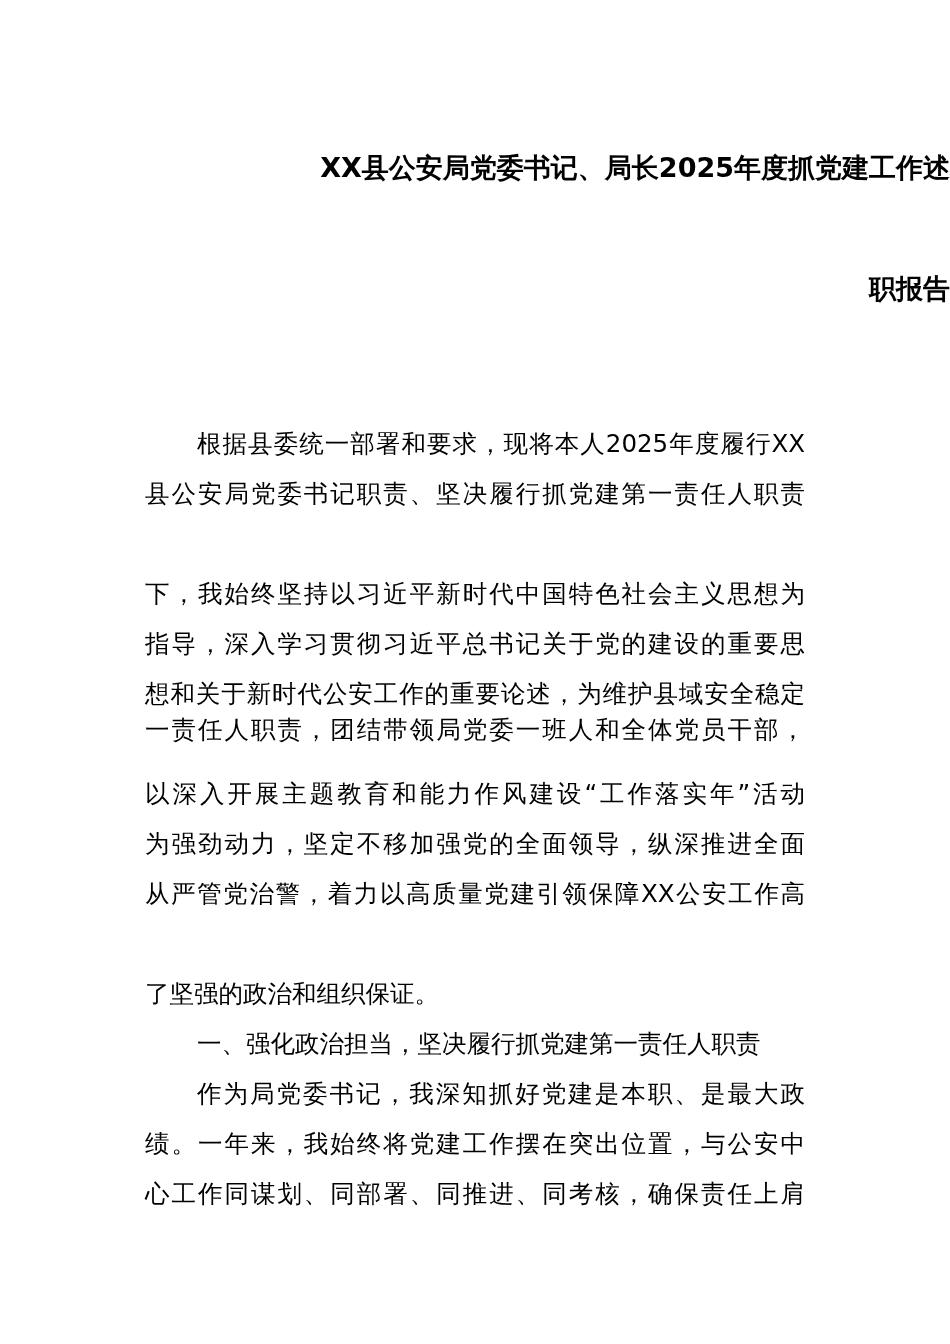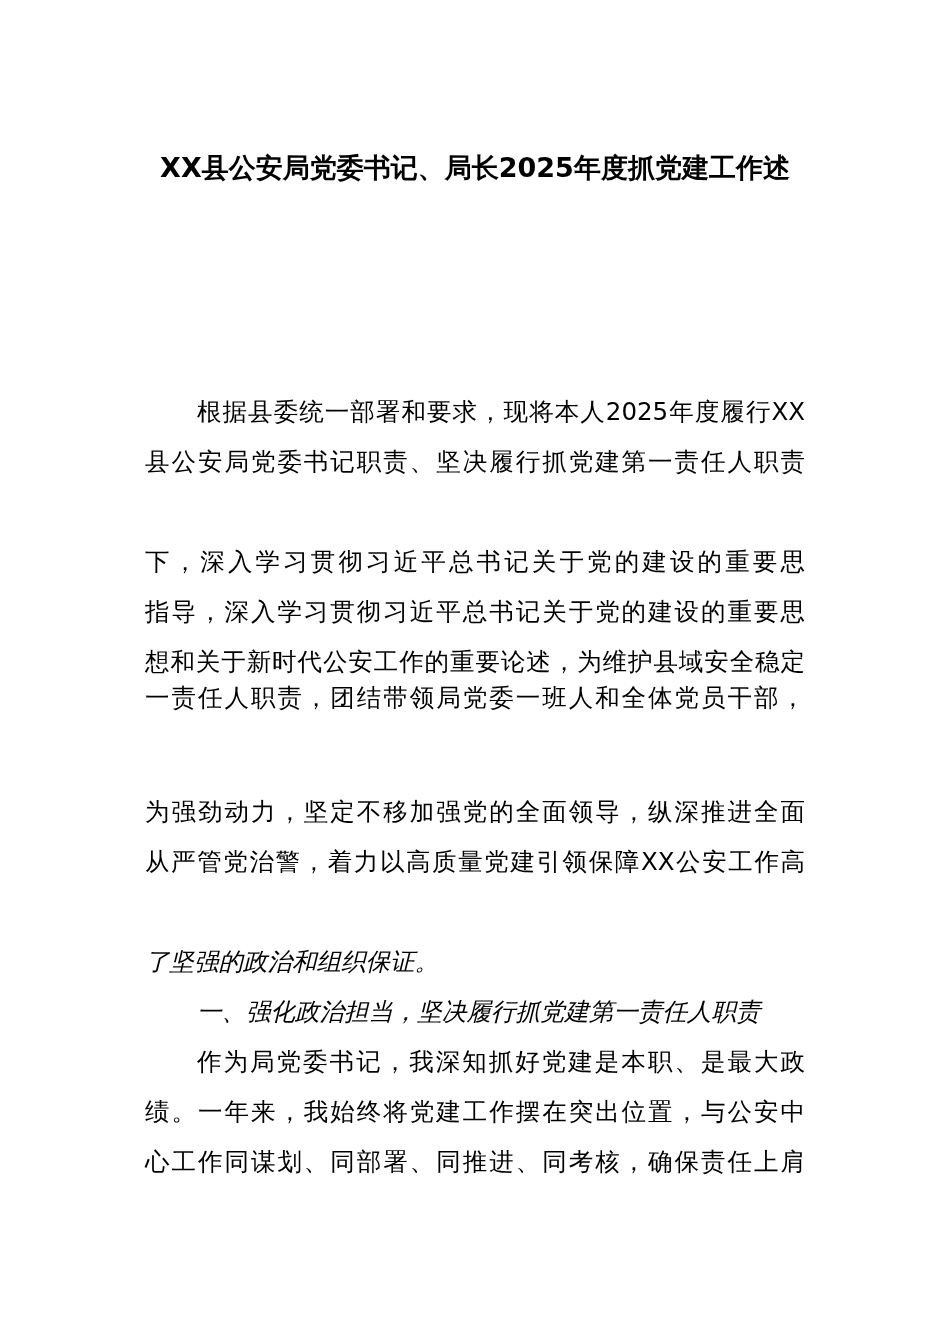--- a/index.html
+++ b/index.html
@@ -1,40 +1,42 @@
 <!DOCTYPE html>
 <html><head>
 <meta charset="utf-8">
 <style>
   html, body { margin: 0; padding: 0; background: #ffffff; }
   body { width: 950px; height: 1344px; position: relative; overflow: hidden;
          font-family: "DejaVu Sans", "Liberation Sans", sans-serif; color: #000; }
   .page { position: absolute; left: 0; top: 0; width: 950px; height: 1344px; background: #fff; }
-  .title { position: absolute; left: 0; width: 950px; text-align: center;
+  .title { position: absolute; left: 0; width: 950px; text-align: right;
            font-weight: bold; font-size: 27px; letter-spacing: 0px; white-space: nowrap; }
   .t1 { top: 150px; }
   .t2 { top: 271px; }
   .line { position: absolute; left: 145px; width: 660px; font-size: 24.5px;
           white-space: nowrap; text-align: justify; text-align-last: justify;
-          letter-spacing: 0; height: 34px; line-height: 34px; }
-  .line.last { text-align-last: left; font-style: italic; }
+          letter-spacing: 0; height: 34px; line-height: 34px; margin-top: 32px; }
+  .line.last { text-align-last: left; }
   .line.indent { left: 197px; width: 608px; }
 </style>
 </head>
 <body>
 
 <div class="page">
   <div class="title t1">XX县公安局党委书记、局长2025年度抓党建工作述</div>
+  <div class="title t2">职报告</div>
 
   <div class="line indent" style="top:395px">根据县委统一部署和要求，现将本人2025年度履行XX</div>
   <div class="line" style="top:445px">县公安局党委书记职责、坚决履行抓党建第一责任人职责</div>
-  <div class="line" style="top:545px">下，深入学习贯彻习近平总书记关于党的建设的重要思</div>
+  <div class="line" style="top:545px">下，我始终坚持以习近平新时代中国特色社会主义思想为</div>
   <div class="line" style="top:595px">指导，深入学习贯彻习近平总书记关于党的建设的重要思</div>
   <div class="line" style="top:645px">想和关于新时代公安工作的重要论述，为维护县域安全稳定</div>
   <div class="line" style="top:681px">一责任人职责，团结带领局党委一班人和全体党员干部，</div>
+  <div class="line" style="top:745px">以深入开展主题教育和能力作风建设“工作落实年”活动</div>
   <div class="line" style="top:795px">为强劲动力，坚定不移加强党的全面领导，纵深推进全面</div>
   <div class="line" style="top:845px">从严管党治警，着力以高质量党建引领保障XX公安工作高</div>
   <div class="line last" style="top:945px">了坚强的政治和组织保证。</div>
   <div class="line indent last" style="top:995px">一、强化政治担当，坚决履行抓党建第一责任人职责</div>
   <div class="line indent" style="top:1045px">作为局党委书记，我深知抓好党建是本职、是最大政</div>
   <div class="line" style="top:1145px">心工作同谋划、同部署、同推进、同考核，确保责任上肩</div>
   <div class="line" style="top:1095px">绩。一年来，我始终将党建工作摆在突出位置，与公安中</div>
 </div>
 
 </body></html>

